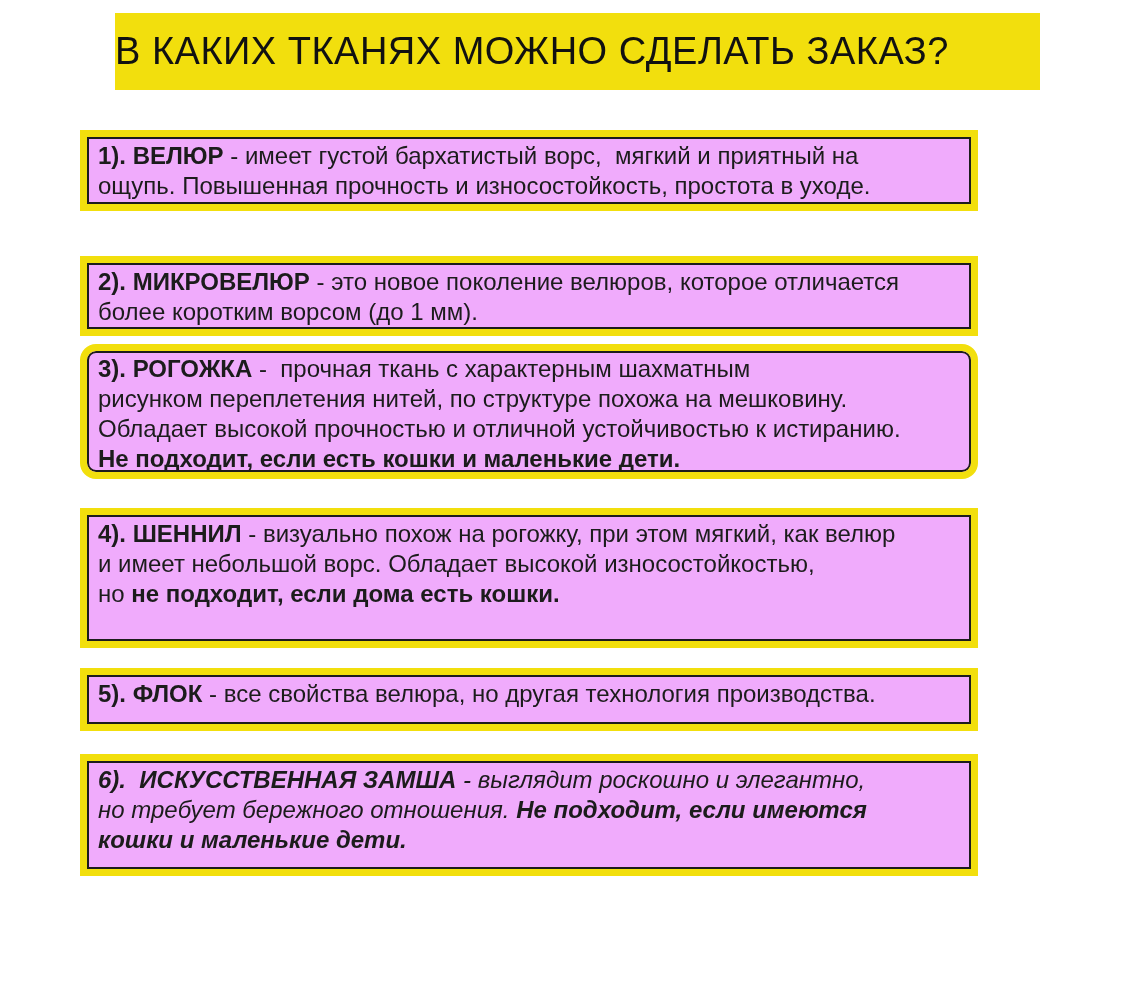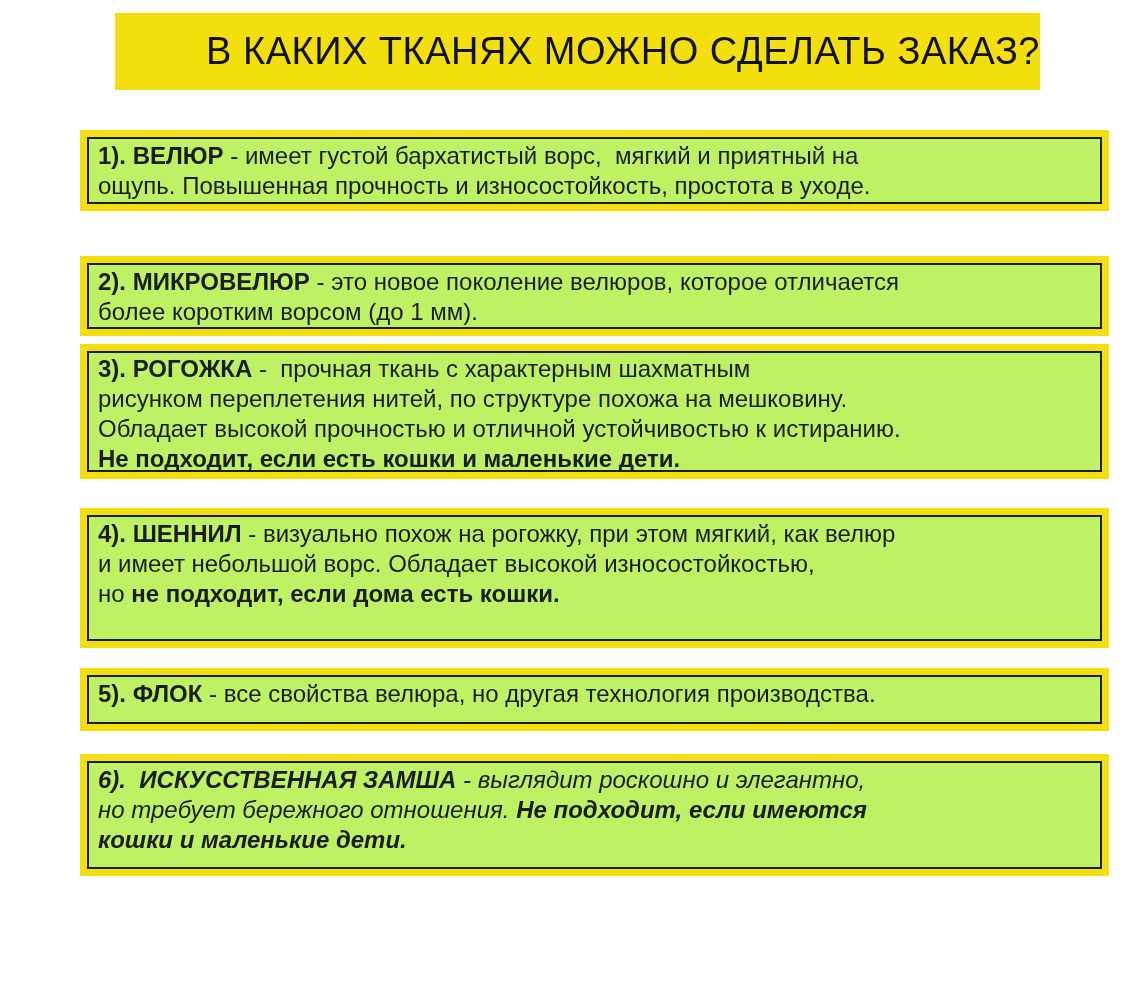--- a/index.html
+++ b/index.html
@@ -15,39 +15,39 @@
     background: var(--bg);
     font-family: "Liberation Sans", "DejaVu Sans", sans-serif;
     color: var(--text);
   }
   .page { position: relative; width: 1143px; height: 1000px; overflow: hidden; background: var(--bg); }
 
   .title-banner {
     position: absolute; left: 115px; top: 13px;
     width: 925px; height: 77px;
     background: var(--yellow);
-    display: flex; align-items: center; justify-content: flex-end;
+    display: flex; align-items: center; justify-content: flex-start;
   }
   .title-banner h1 {
     margin: 0;
     font-size: 38px; font-weight: 400;
     letter-spacing: 0.5px; white-space: nowrap;
     color: #111111;
   }
 
   .fabric-box {
-    position: absolute; left: 80px; width: 1029px;
-    background: #bef264;
+    position: absolute; left: 80px; width: 898px;
+    background: #f0abfc;
     border: 7px solid var(--yellow);
     box-shadow: inset 0 0 0 2px #1c1c1c;
     padding: 4px 10px 0 11px;
   }
   .box-1 { top: 130px; height: 81px; }
   .box-2 { top: 240px; height: 80px; margin-top: 16px; }
-  .box-3 { top: 344px; height: 135px; padding-top: 3px; }
+  .box-3 { top: 344px; height: 135px; padding-top: 3px; border-radius: 16px; }
   .box-4 { top: 508px; height: 140px; }
   .box-5 { top: 668px; height: 63px; }
   .box-6 { top: 754px; height: 122px; font-style: italic; }
 
   .box-text { margin: 0; font-size: 24px; line-height: 30px; }
   .line { display: block; white-space: pre-wrap; }
   .seg  { white-space: pre-wrap; }
   .seg.bold { font-weight: 700; }
 
   .warning {

